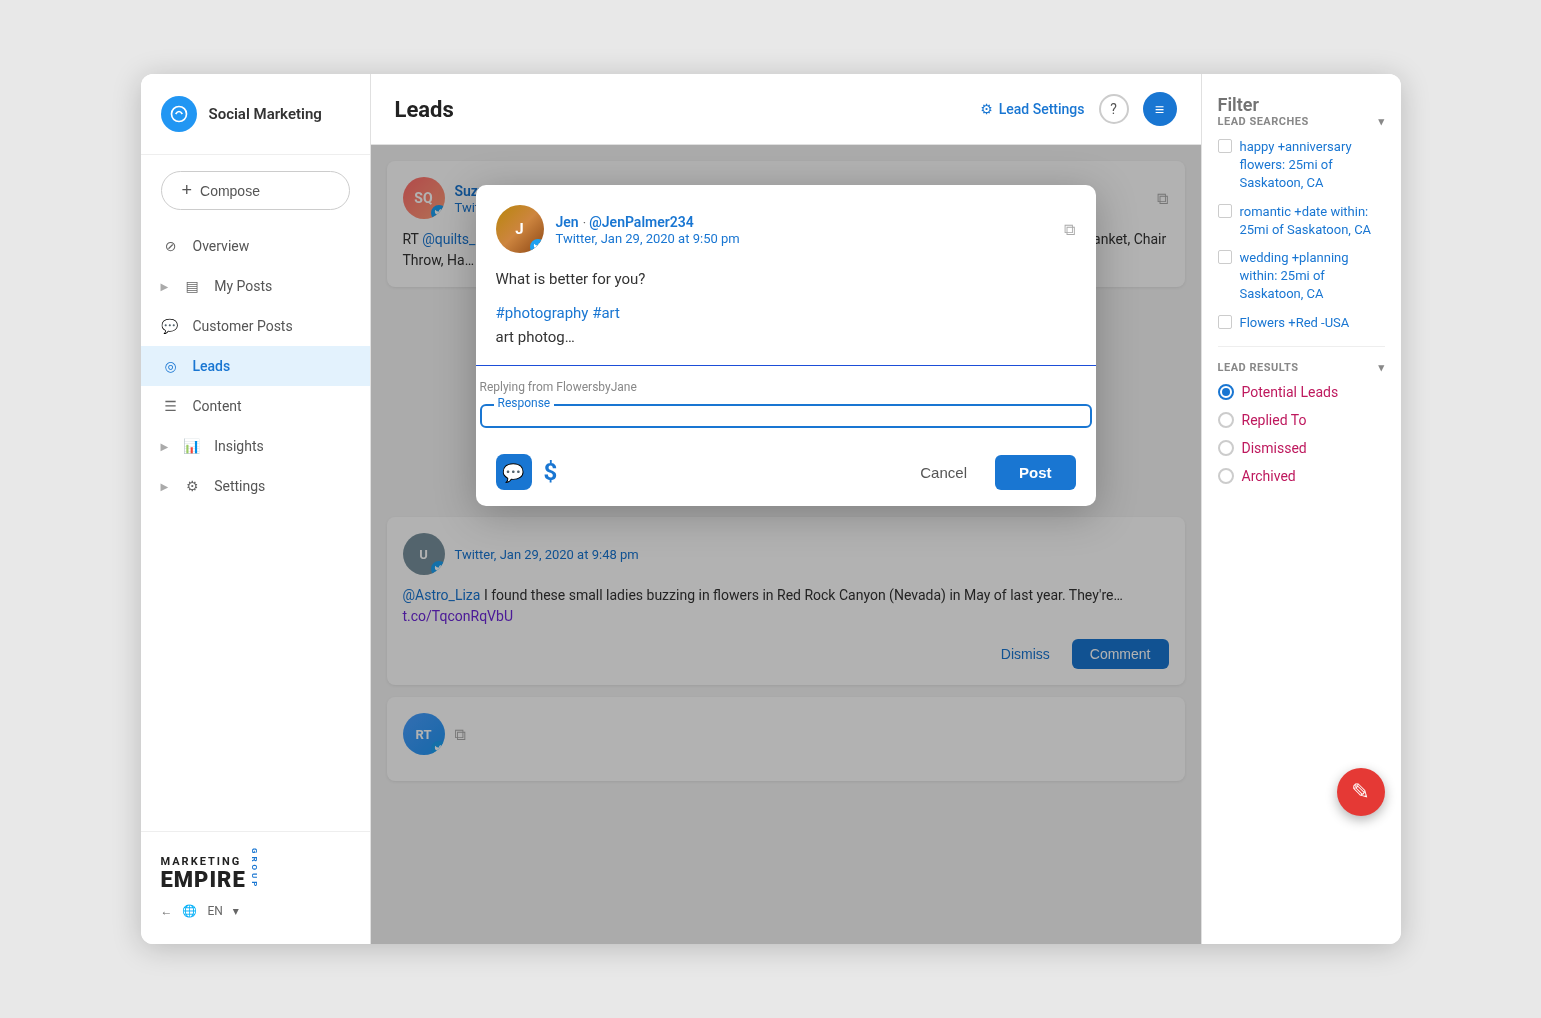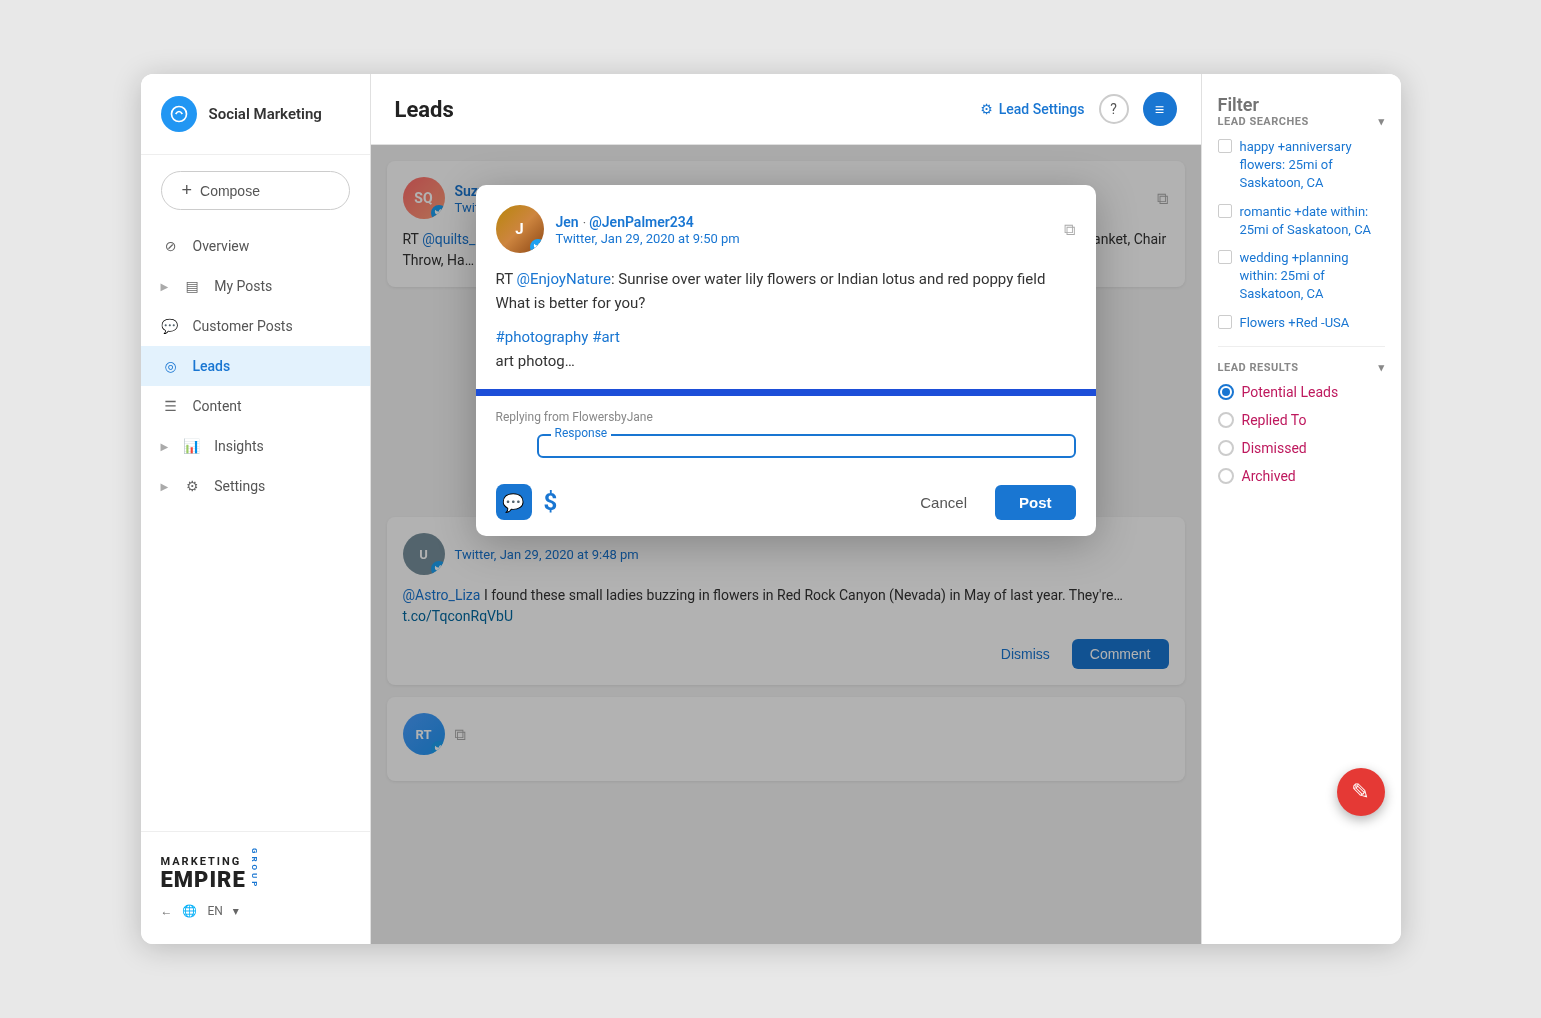--- a/index.html
+++ b/index.html
@@ -263,21 +263,21 @@
     }
 
     .post-body {
       font-size: 14px;
       color: #333;
       line-height: 1.5;
     }
 
     .post-mention { color: #1976d2; }
     .post-hashtag { color: #1976d2; }
-    .post-link { color: #0369a1; }
+    .post-link { color: #6d28d9; }
 
     .post-actions {
       display: flex;
       justify-content: flex-end;
       gap: 10px;
       margin-top: 12px;
     }
 
     .btn-dismiss {
       background: none;
@@ -329,36 +329,35 @@
     }
 
     .modal-post-body {
       padding: 0 20px 16px;
       font-size: 15px;
       color: #333;
       line-height: 1.6;
     }
 
     .modal-reply-section {
-      border-top: 7px solid #1d4ed8;
-      padding: 14px 20px;
+      border-top: 1px solid #1d4ed8;
+      padding: 14px 4px;
     }
 
     .replying-from {
       font-size: 12px;
       color: #888;
       margin-bottom: 10px;
     }
 
     .response-field-wrapper {
       border: 2px solid #1976d2;
       border-radius: 6px;
       padding: 10px 14px;
       position: relative;
-      margin-left: 41px;
     }
 
     .response-label {
       position: absolute;
       top: -10px;
       left: 12px;
       background: #fff;
       color: #1976d2;
       font-size: 12px;
       padding: 0 4px;
@@ -690,21 +689,20 @@
               <div>
                 <span class="post-username">Jen</span>
                 <span class="post-handle"> · </span>
                 <span class="post-username">@JenPalmer234</span>
               </div>
               <div class="post-time">Twitter, Jan 29, 2020 at 9:50 pm</div>
             </div>
             <span class="post-external">⧉</span>
           </div>
           <div class="modal-post-body">
-            <div>RT <span class="post-mention">@EnjoyNature</span>: Sunrise over water lily flowers or Indian lotus and red poppy field</div>
             <div>What is better for you?</div>
             <div style="margin-top:10px;"><span class="post-hashtag">#photography #art</span></div>
             <div>art photog…</div>
           </div>
           <div class="modal-reply-section">
             <div class="replying-from">Replying from FlowersbyJane</div>
             <div class="response-field-wrapper">
               <span class="response-label">Response</span>
             </div>
           </div>

